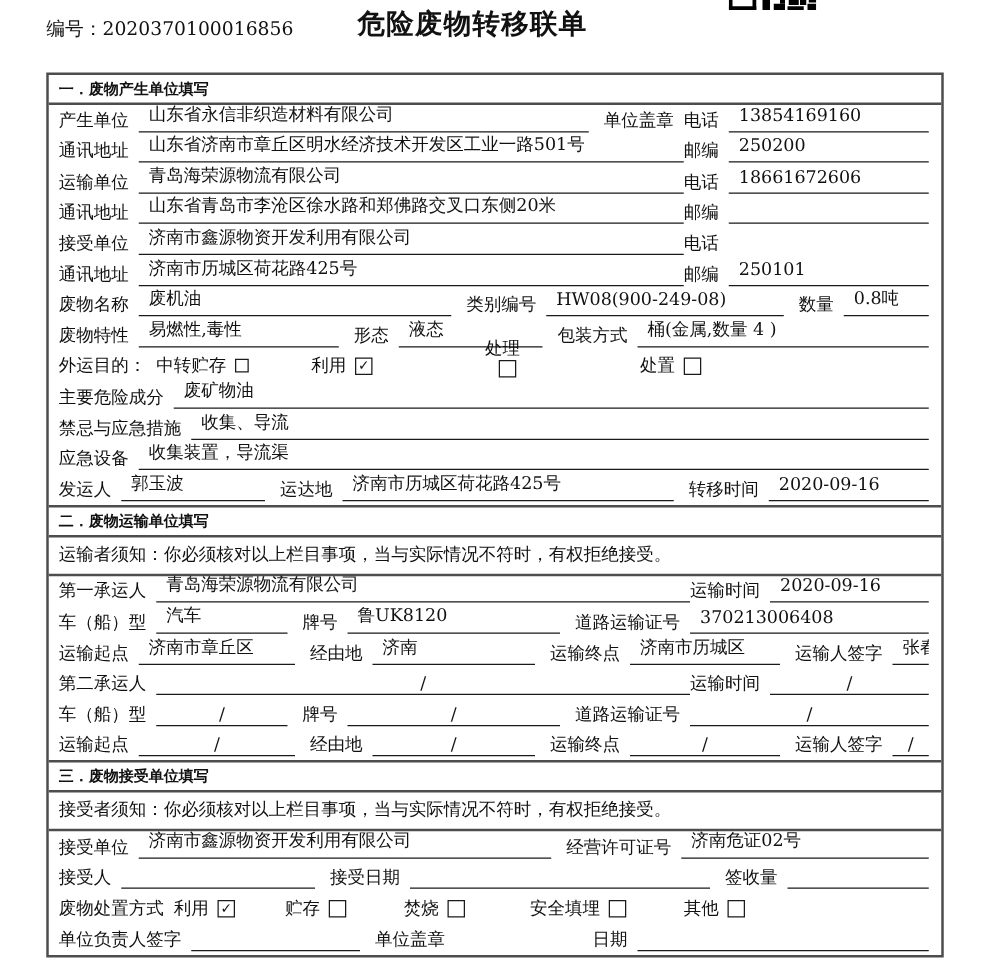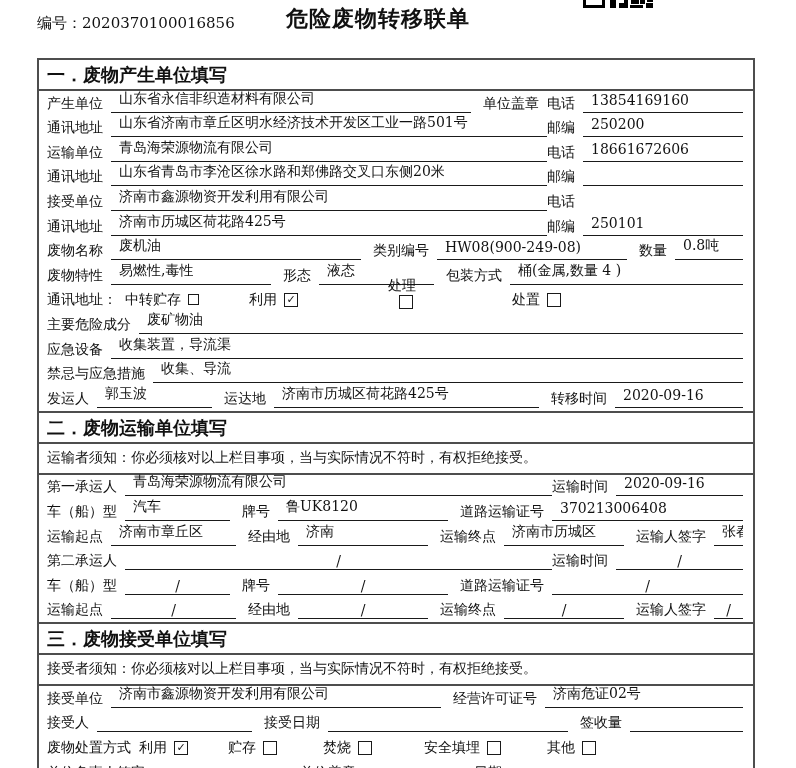--- a/index.html
+++ b/index.html
@@ -10,21 +10,21 @@
   }
   .page{position:relative;width:796px;height:768px;overflow:hidden;}
   .qr-frag{position:absolute;left:583px;top:0;width:70px;height:8px;}
   .doc-header{position:relative;height:58px;border-radius:17px;}
   .doc-no{position:absolute;left:37px;top:14px;font-size:15px;white-space:nowrap;}
   .doc-title{position:absolute;left:0;right:40px;top:4px;text-align:center;
     font-size:22px;font-weight:bold;letter-spacing:1px;}
   .form{margin-left:37px;width:718px;border:2px solid #4d4d4d;box-sizing:border-box;background:#fff;}
   .sec{}
   .sec + .sec{border-top:2px solid #4d4d4d;}
-  .sec-title{font-weight:bold;font-size:18px;padding:3px 8px 2px 8px;
+  .sec-title{font-weight:bold;font-size:12px;padding:3px 8px 2px 8px;
     border-bottom:2px solid #4d4d4d;}
   .notice{padding:5px 20px 6px 8px;border-bottom:2px solid #4d4d4d;}
   .frow{display:flex;align-items:flex-end;height:24.6px;padding:0 10px 3px 8px;box-sizing:border-box;}
   .lbl{white-space:nowrap;margin-right:8px;}
   .val{border-bottom:1px solid #1a1a1a;padding:0 4px 4px 8px;white-space:nowrap;
     overflow:hidden;min-height:17px;box-sizing:border-box;}
   .val.ctr{text-align:center;padding:0;}
   .f1{flex:1 1 auto;}
   .lgrp{display:flex;align-items:flex-end;width:500px;flex:0 0 auto;box-sizing:border-box;}
   .lgrp2{width:505px;}
@@ -162,21 +162,21 @@
       <div class="frow">
         <span class="lbl">废物特性</span>
         <span class="val w160">易燃性,毒性</span>
         <span class="lbl ml12">形态</span>
         <span class="val w115">液态</span>
         <span class="lbl ml12">包装方式</span>
         <span class="val f1">桶(金属,数量 4 )</span>
       </div>
 
       <div class="frow">
-        <span class="lbl">通讯地址：</span>
+        <span class="lbl">外运目的：</span>
         <span class="opt mr70">
           <span>中转贮存</span>
           <span class="box small"></span>
         </span>
         <span class="opt mr90">
           <span>利用</span>
           <span class="box">✓</span>
         </span>
         <span class="opt mr120">
           <span>处理</span>
@@ -187,27 +187,27 @@
           <span class="box"></span>
         </span>
       </div>
 
       <div class="frow">
         <span class="lbl">主要危险成分</span>
         <span class="val f1">废矿物油</span>
       </div>
 
       <div class="frow">
+        <span class="lbl">禁忌与应急措施</span>
+        <span class="val f1">收集、导流</span>
+      </div>
+
+      <div class="frow">
         <span class="lbl">应急设备</span>
         <span class="val f1">收集装置，导流渠</span>
-      </div>
-
-      <div class="frow">
-        <span class="lbl">禁忌与应急措施</span>
-        <span class="val f1">收集、导流</span>
       </div>
 
       <div class="frow">
         <span class="lbl">发运人</span>
         <span class="val w115">郭玉波</span>
         <span class="lbl ml12">运达地</span>
         <span class="val w265">济南市历城区荷花路425号</span>
         <span class="lbl ml12">转移时间</span>
         <span class="val f1">2020-09-16</span>
       </div>

